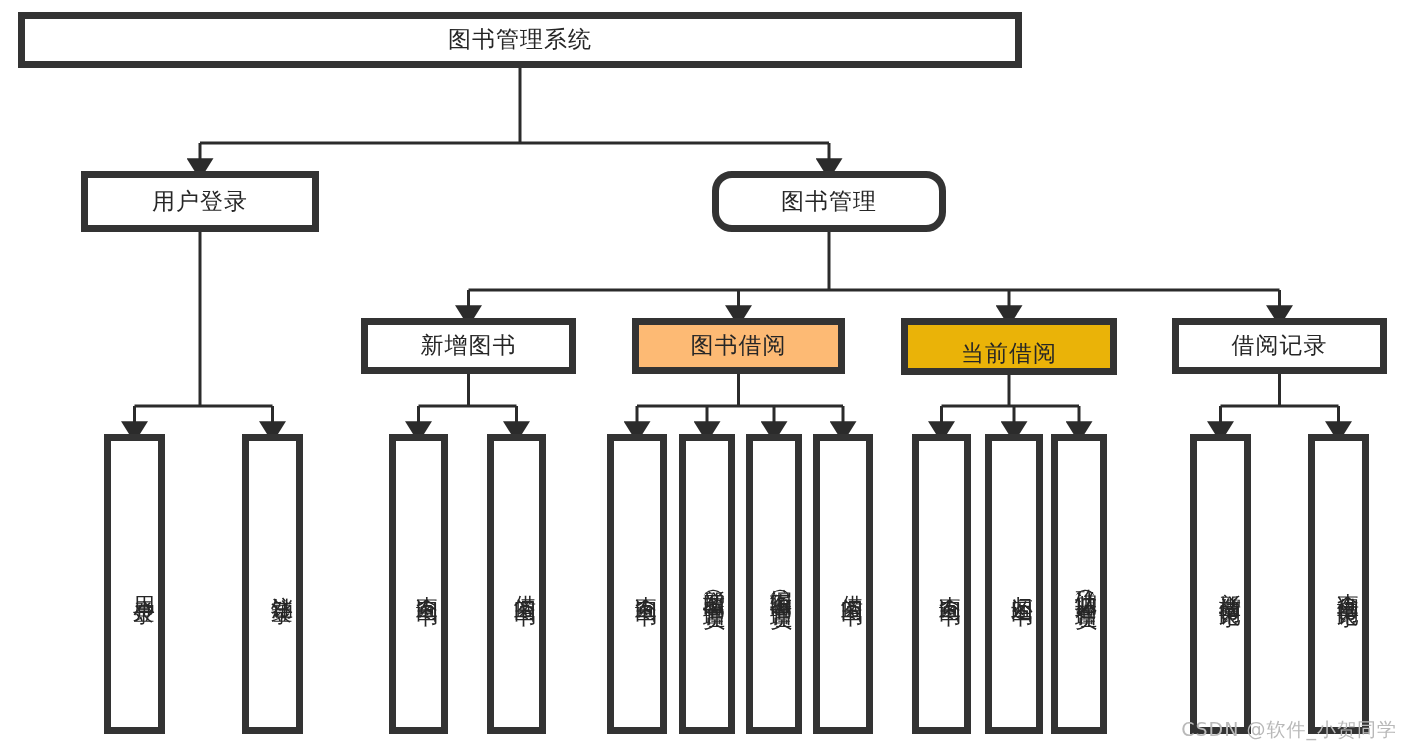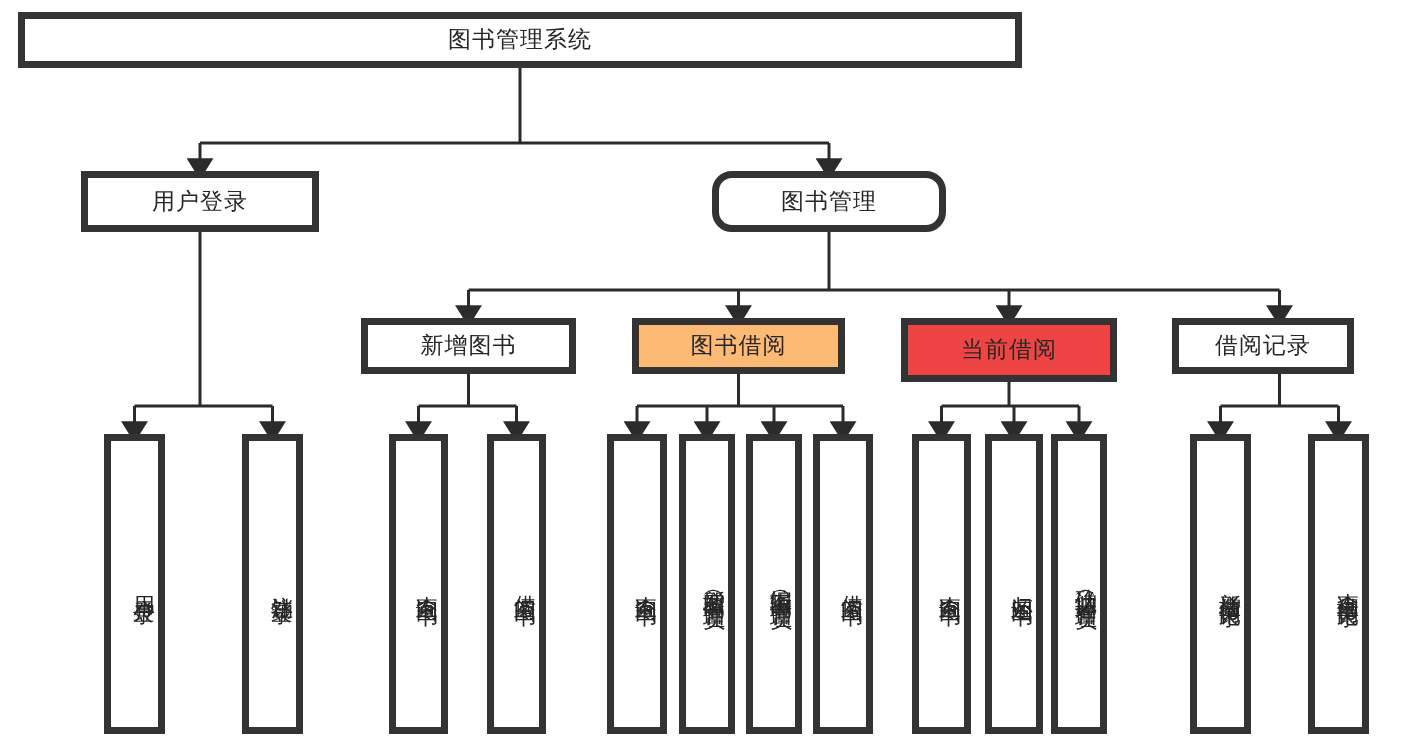--- a/index.html
+++ b/index.html
@@ -128,24 +128,24 @@
       </div>
       <div class="node horiz" style="left: 712px; top: 171px; width: 234px; height: 61px; border-color: rgb(51, 51, 51); background: rgb(255, 255, 255); color: rgb(38, 38, 38); border-radius: 20px;">
         <span class="node-label">图书管理</span>
       </div>
       <div class="node horiz" style="left: 361px; top: 318px; width: 215px; height: 56px; border-color: rgb(51, 51, 51); background: rgb(255, 255, 255); color: rgb(38, 38, 38);">
         <span class="node-label">新增图书</span>
       </div>
       <div class="node horiz" style="left: 632px; top: 318px; width: 213px; height: 56px; border-color: rgb(51, 51, 51); background: #fdba74; color: rgb(38, 38, 38);">
         <span class="node-label">图书借阅</span>
       </div>
-      <div class="node horiz" style="left: 901px; top: 318px; width: 216px; height: 64px; border-color: rgb(51, 51, 51); background: #ef4444; color: rgb(38, 38, 38);">
+      <div class="node horiz" style="left: 901px; top: 318px; width: 216px; height: 57px; border-color: rgb(51, 51, 51); background: #eab308; color: rgb(38, 38, 38); align-items: flex-end;">
         <span class="node-label">当前借阅</span>
       </div>
-      <div class="node horiz" style="left: 1172px; top: 318px; width: 182px; height: 56px; border-color: rgb(51, 51, 51); background: rgb(255, 255, 255); color: rgb(38, 38, 38);">
+      <div class="node horiz" style="left: 1172px; top: 318px; width: 215px; height: 56px; border-color: rgb(51, 51, 51); background: rgb(255, 255, 255); color: rgb(38, 38, 38);">
         <span class="node-label">借阅记录</span>
       </div>
       <div class="node vert" style="left: 104px; top: 434px; width: 61px; height: 300px; border-color: rgb(51, 51, 51); background: rgb(255, 255, 255); color: rgb(38, 38, 38);">
         <span class="node-label">用户登录</span>
       </div>
       <div class="node vert" style="left: 242px; top: 434px; width: 61px; height: 300px; border-color: rgb(51, 51, 51); background: rgb(255, 255, 255); color: rgb(38, 38, 38);">
         <span class="node-label">注销登录</span>
       </div>
       <div class="node vert" style="left: 389px; top: 434px; width: 59px; height: 300px; border-color: rgb(51, 51, 51); background: rgb(255, 255, 255); color: rgb(38, 38, 38);">
         <span class="node-label">查询图书</span>
@@ -175,14 +175,15 @@
         <span class="node-label">确认归还（管理员）</span>
       </div>
       <div class="node vert" style="left: 1190px; top: 434px; width: 61px; height: 300px; border-color: rgb(51, 51, 51); background: rgb(255, 255, 255); color: rgb(38, 38, 38);">
         <span class="node-label">新增借阅记录</span>
       </div>
       <div class="node vert" style="left: 1308px; top: 434px; width: 61px; height: 300px; border-color: rgb(51, 51, 51); background: rgb(255, 255, 255); color: rgb(38, 38, 38);">
         <span class="node-label">查询借阅记录</span>
       </div>
     </div>
 
+  <div id="watermark">CSDN @软件_小贺同学</div>
 
 </div>
 
 </body></html>

